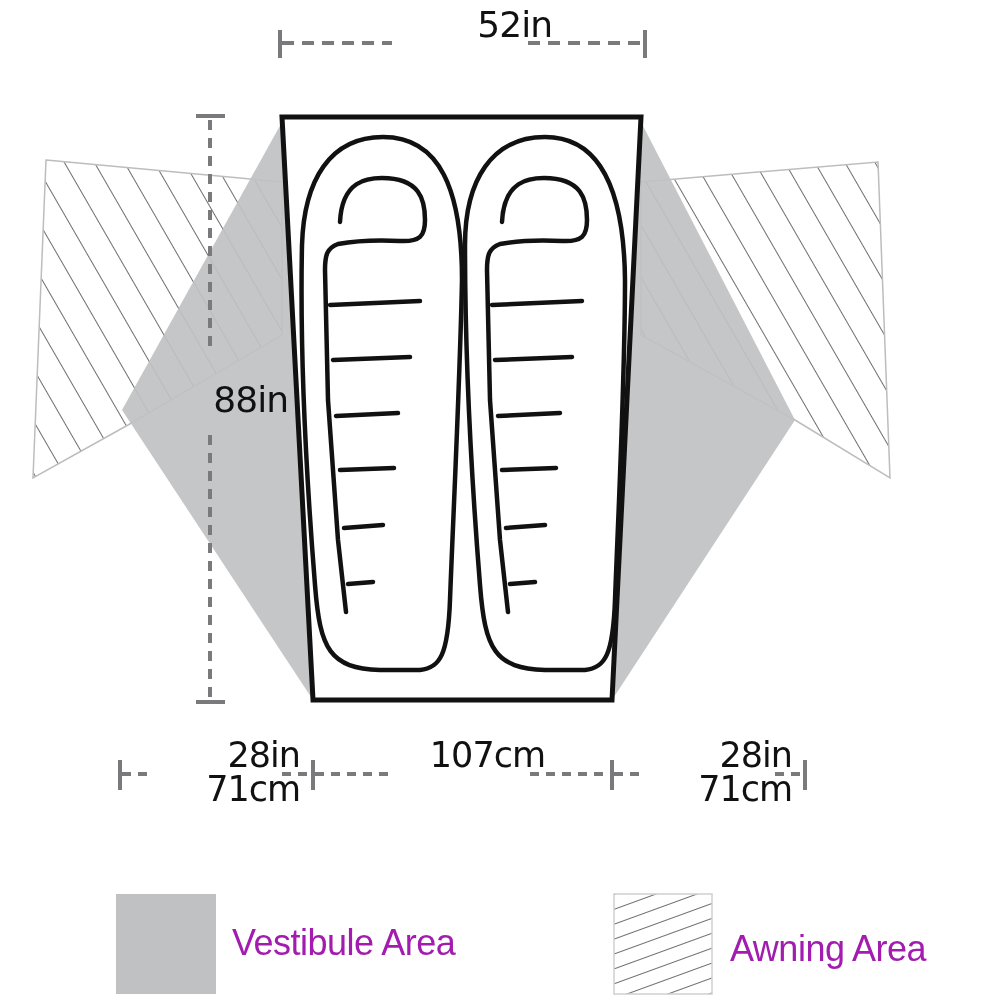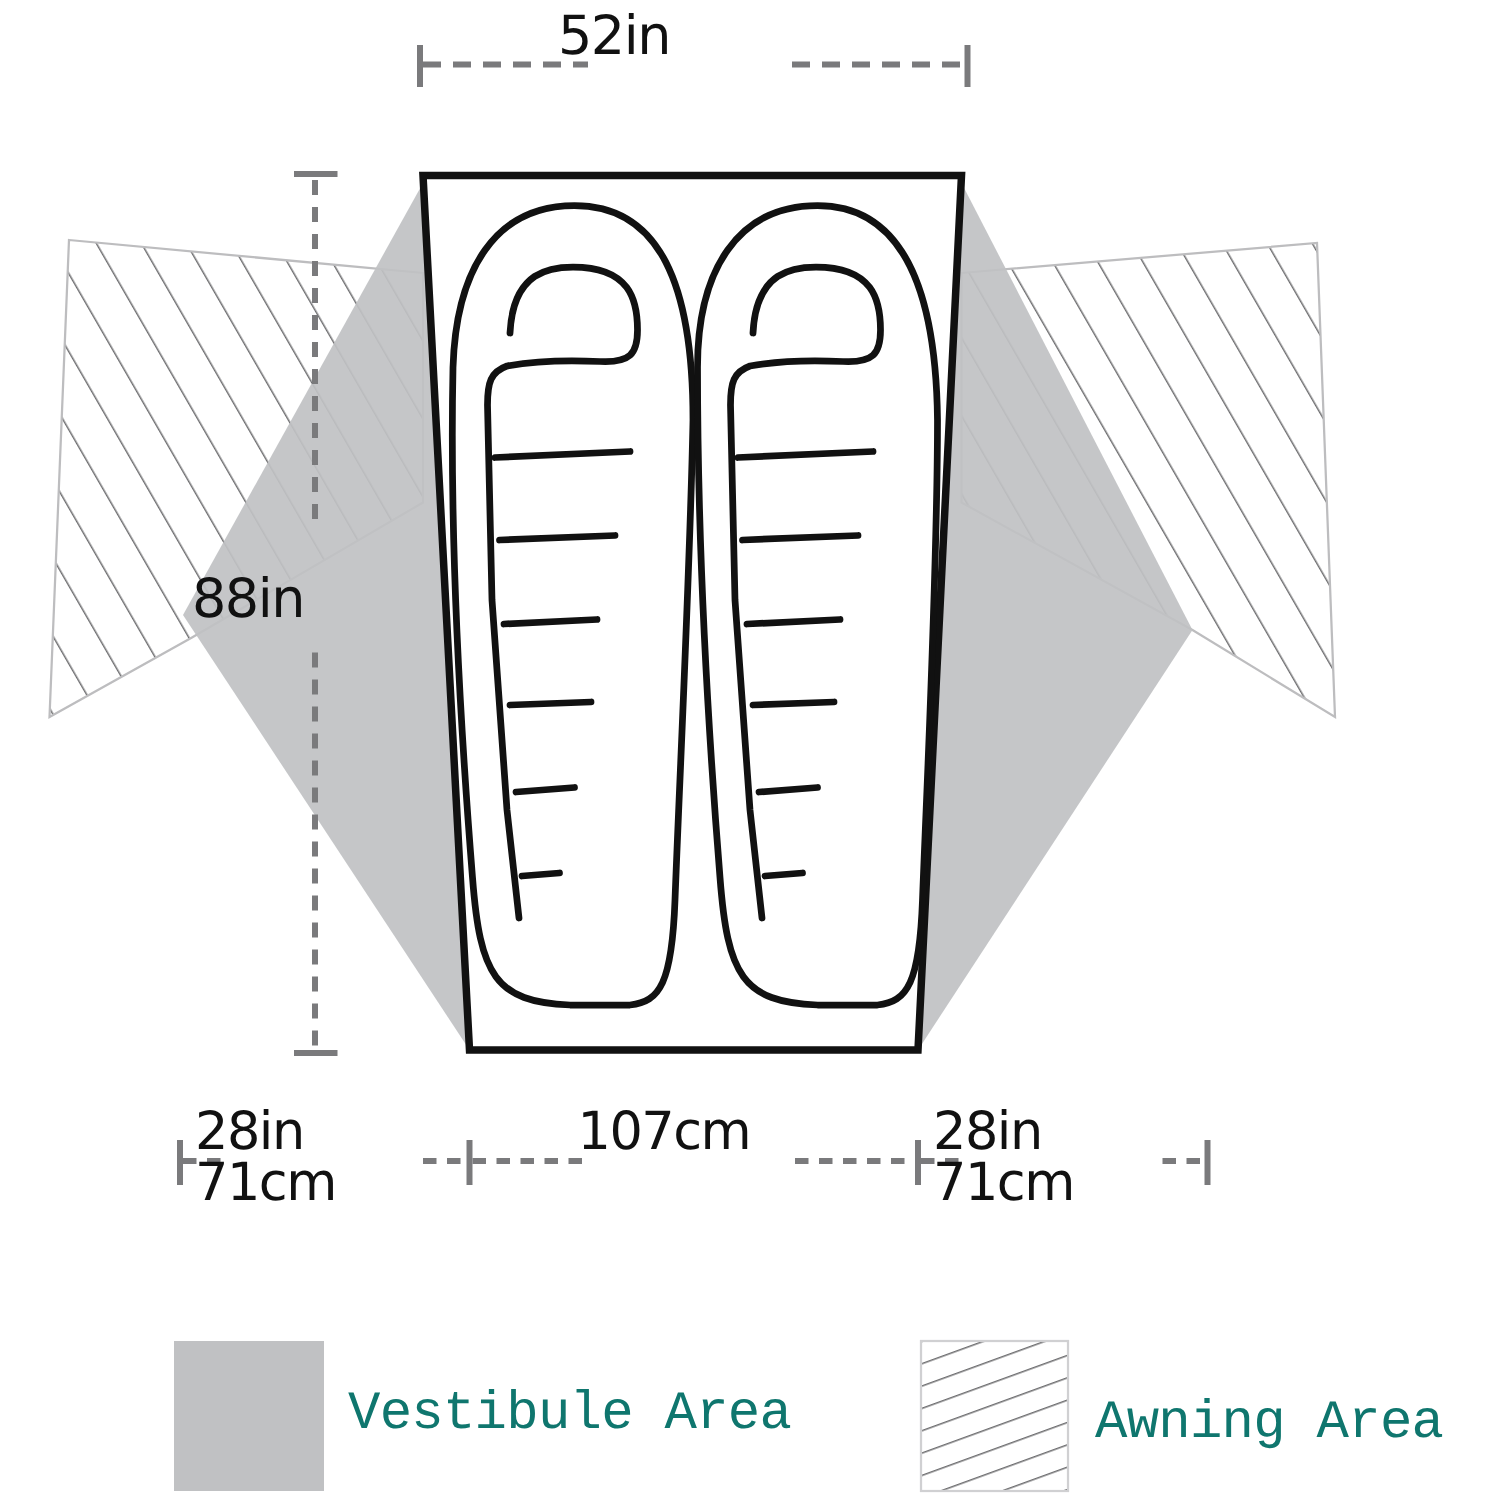--- a/index.html
+++ b/index.html
@@ -1,31 +1,31 @@
 <!DOCTYPE html>
 <html><head>
 <meta charset="utf-8">
 <style>
   html, body { margin: 0; padding: 0; background: #ffffff; }
   body { width: 1000px; height: 1000px; position: relative; overflow: hidden;
          font-family: "DejaVu Sans", sans-serif; }
   #diagram { position: absolute; left: 0; top: 0; width: 1000px; height: 1000px; }
-  .dim-label { position: absolute; text-align: left; color: #111111;
+  .dim-label { position: absolute; text-align: right; color: #111111;
                font-family: "DejaVu Sans", sans-serif; line-height: 1; letter-spacing: -1px; }
   .dim-label span { display: block; }
   .lbl-top { left: 372px; top: 8px; width: 180px; font-size: 36px; }
   .lbl-top span { line-height: 34px; }
   .lbl-side { left: 128px; top: 354px; width: 160px; font-size: 36px; margin-top: 29px; }
   .lbl-side span { line-height: 34px; }
   .lbl-b1 { left: 130px; top: 738px; width: 170px; font-size: 35px; }
   .lbl-b2 { left: 385px; top: 738px; width: 160px; font-size: 35px; }
   .lbl-b3 { left: 622px; top: 738px; width: 170px; font-size: 35px; }
   .lbl-b1 span, .lbl-b2 span, .lbl-b3 span { line-height: 34px; }
-  .legend-text { position: absolute; font-size: 36px; color: #0f766e; letter-spacing: -0.5px;
-                 font-family: Liberation Mono, monospace; }
+  .legend-text { position: absolute; font-size: 36px; color: #a21caf; letter-spacing: -0.5px;
+                 font-family: Liberation Sans, sans-serif; }
   .legend-vest { left: 232px; top: 922px; }
   .legend-awn { left: 730px; top: 928px; }
 </style>
 </head>
 <body>
 
 <svg id="diagram" viewBox="0 0 1000 1000" xmlns="http://www.w3.org/2000/svg">
   <defs>
     <pattern id="hatch" patternUnits="userSpaceOnUse" width="26" height="26" patternTransform="rotate(-30)">
       <line x1="0" y1="0" x2="0" y2="26" stroke="#6e6e70" stroke-width="2"></line>

